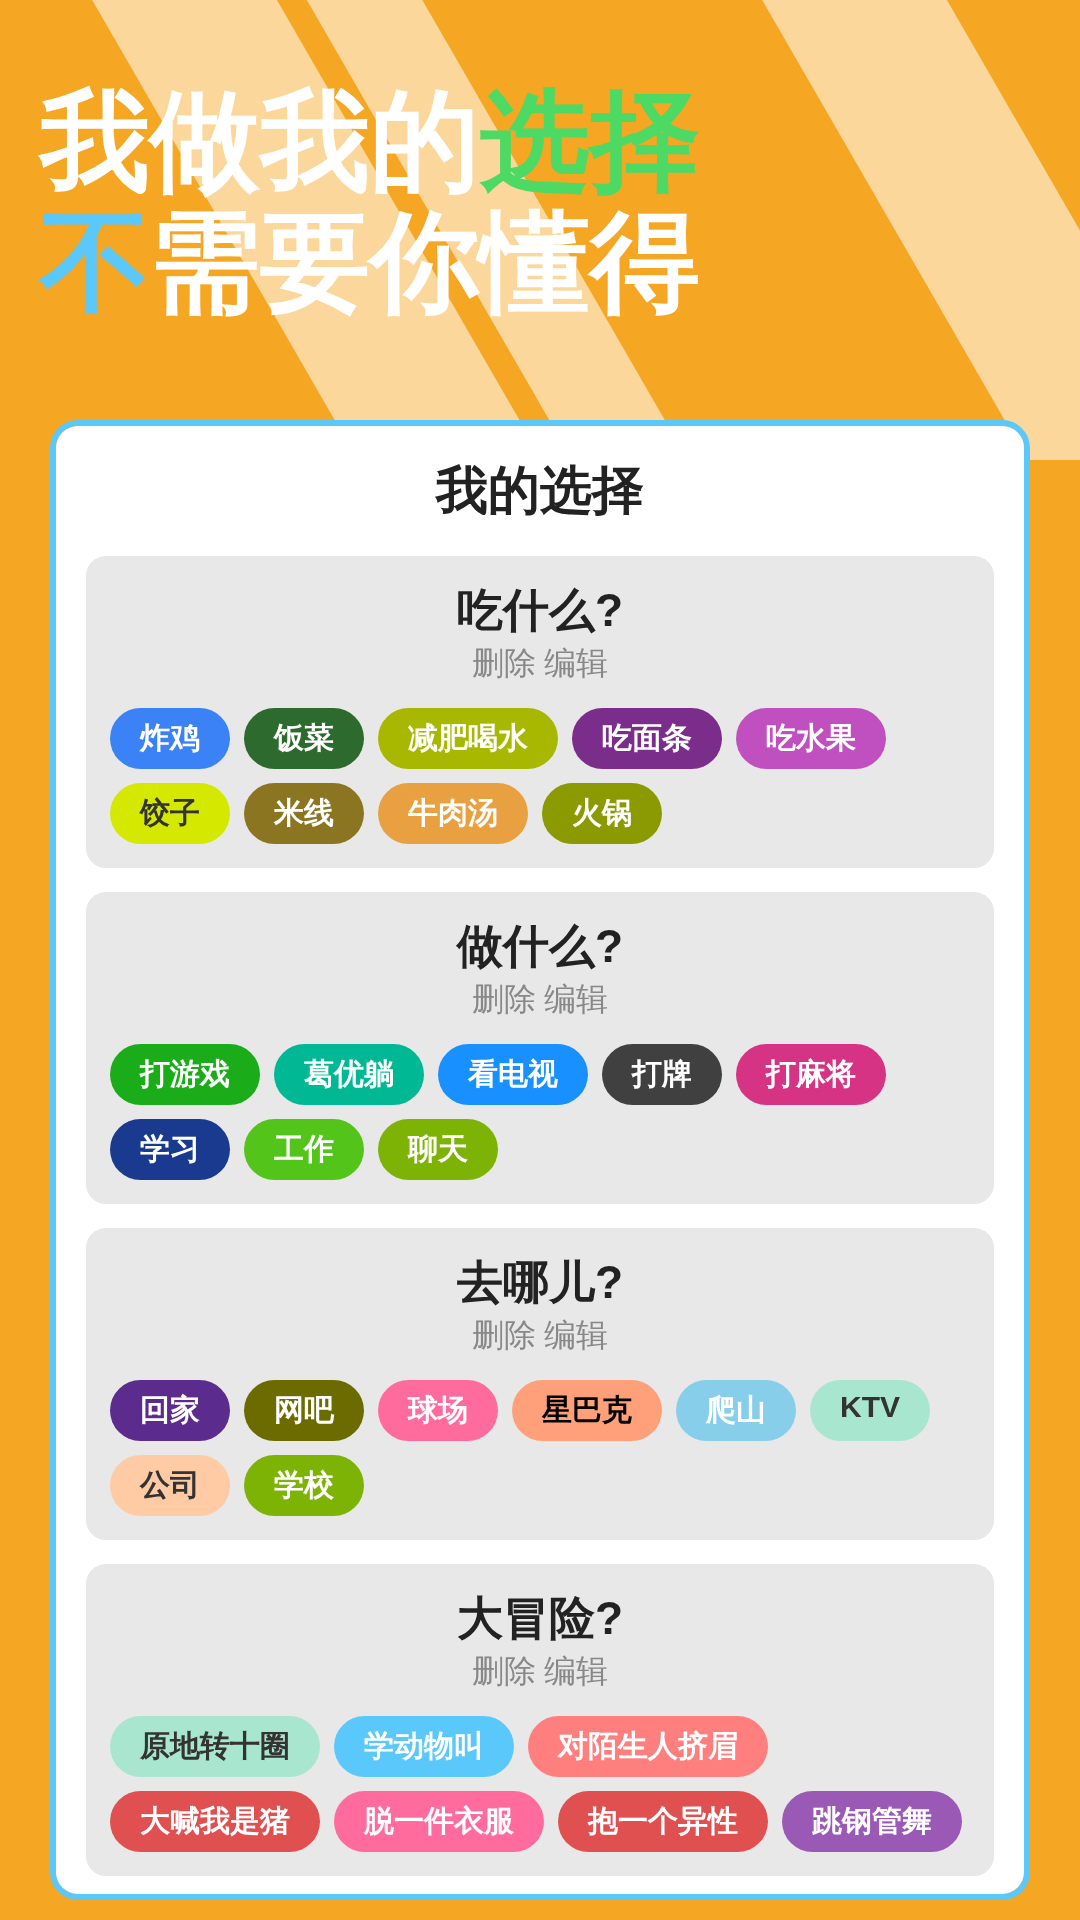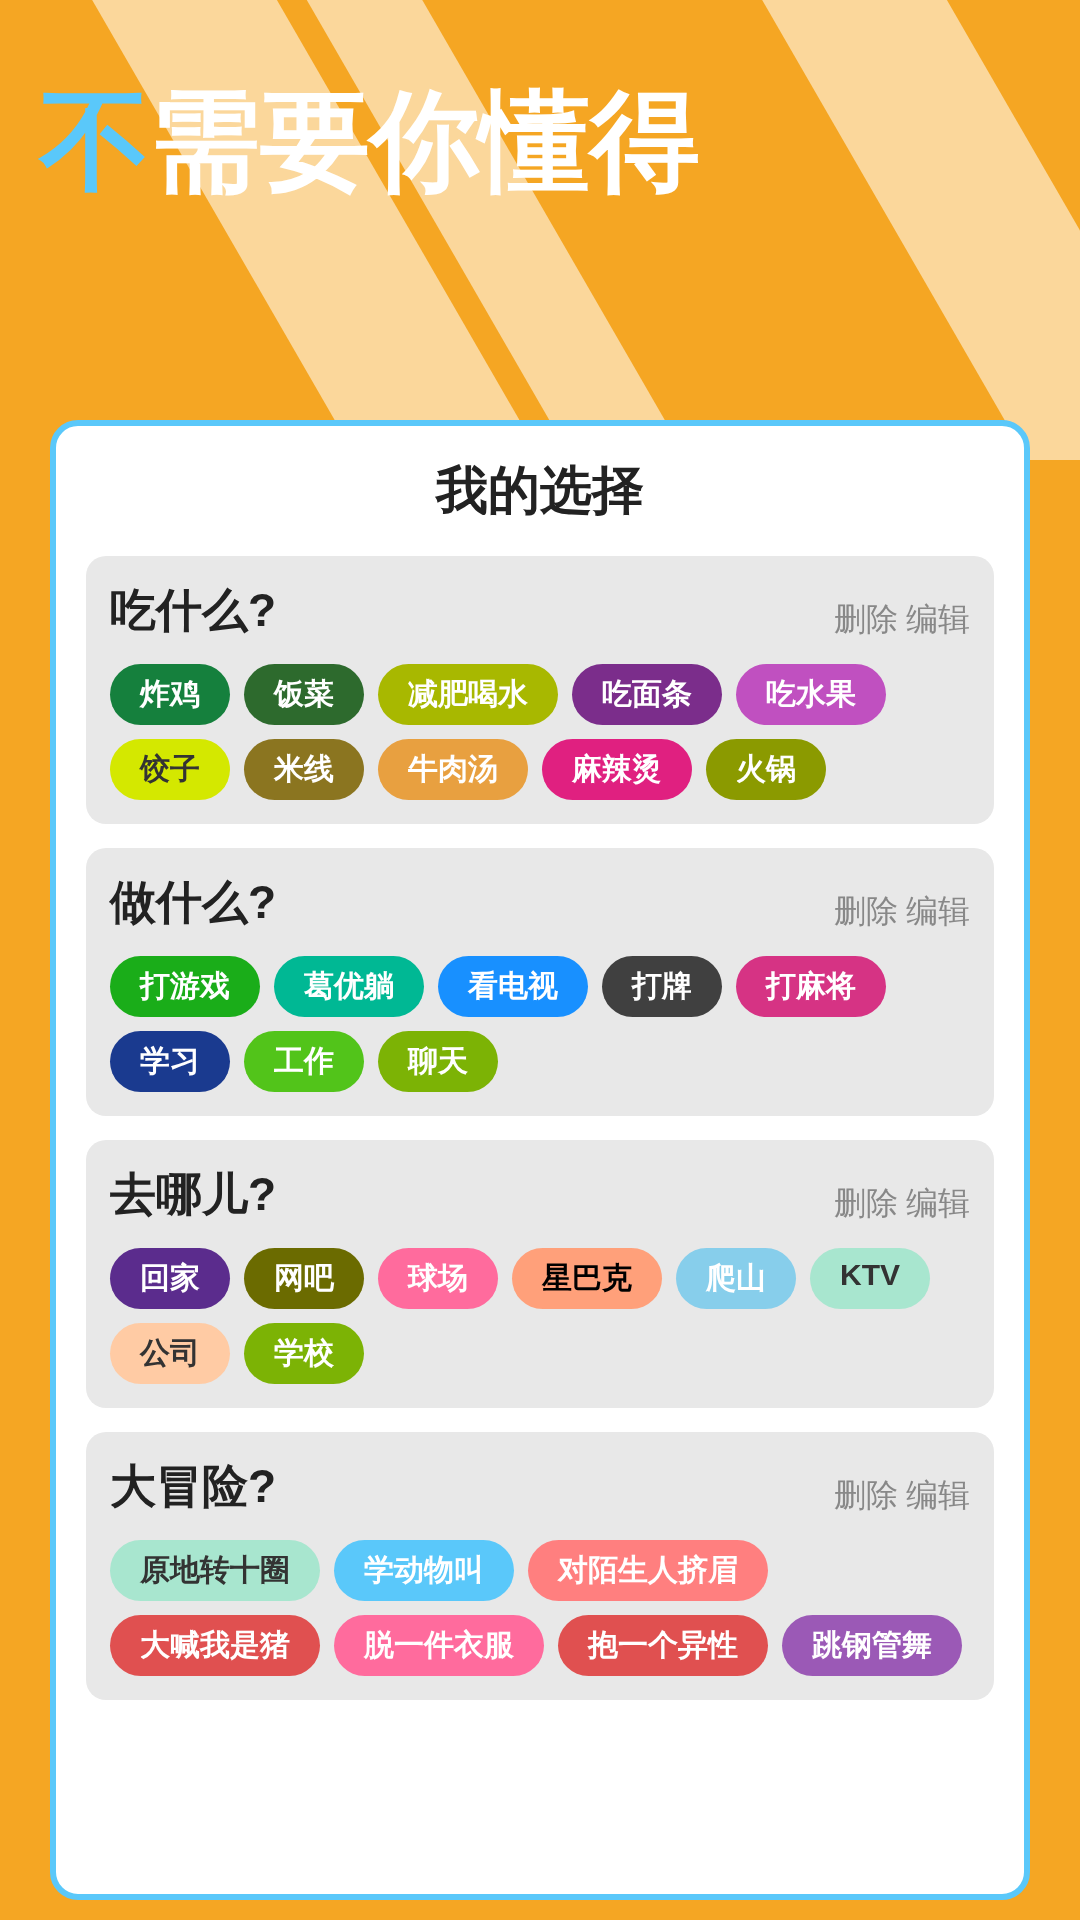--- a/index.html
+++ b/index.html
@@ -105,23 +105,24 @@
     
     .category {
       background: #E8E8E8;
       border-radius: 20px;
       padding: 24px 24px 24px 24px;
       margin-bottom: 24px;
     }
 
     .category-header {
       display: flex;
-      align-items: flex-end;
+      align-items: center;
       justify-content: space-between;
       margin-bottom: 22px;
+      flex-direction: column;
     }
 
     .category-name {
       font-size: 46px;
       font-weight: 900;
       color: #222;
     }
 
     .category-actions {
       display: flex;
@@ -144,21 +145,21 @@
     .tag {
       border-radius: 50px;
       padding: 10px 30px;
       font-size: 30px;
       font-weight: 700;
       color: white;
       white-space: nowrap;
     }
 
     
-    .tag-purple { background: #15803d; font-family: Liberation Serif, serif; }
+    .tag-purple { background: #3b82f6; font-family: Liberation Serif, serif; }
     .tag-dark-green { background: #2D6A2D; }
     .tag-yellow-green { background: #A8B800; }
     .tag-dark-purple { background: #7B2D8B; }
     .tag-pink-purple { background: #C050C0; }
     .tag-yellow { background: #D4E800; color: #333; }
     .tag-olive { background: #8B7520; }
     .tag-orange { background: #E8A040; }
     .tag-hot-pink { background: #E02080; }
     .tag-olive-green { background: #8B9A00; }
     .tag-green { background: #1AAD19; }
@@ -182,20 +183,24 @@
     .tag-purple3 { background: #9B59B6; }
   </style>
 </head>
 <body>
 
 <div class="hero">
   <div class="lightning-stripe lightning-stripe-1"></div>
   <div class="lightning-stripe lightning-stripe-2"></div>
   <div class="lightning-stripe lightning-stripe-3"></div>
   <div class="hero-title">
+    <div class="hero-line1">
+      <span>我做我的</span>
+        <span class="green-chars">选择</span>
+    </div>
     <div class="hero-line2">
       <span class="cyan-char">不</span><span>需要你懂得</span>
     </div>
   </div>
 </div>
 
 <div class="card-wrapper">
   <div class="card-title">我的选择</div>
 
   <div id="categories-container">
@@ -209,21 +214,20 @@
         </div>
         <div class="tags">
           <span class="tag tag-purple">炸鸡</span>
           <span class="tag tag-dark-green">饭菜</span>
           <span class="tag tag-yellow-green">减肥喝水</span>
           <span class="tag tag-dark-purple">吃面条</span>
           <span class="tag tag-pink-purple">吃水果</span>
           <span class="tag tag-yellow">饺子</span>
           <span class="tag tag-olive">米线</span>
           <span class="tag tag-orange">牛肉汤</span>
-          <span class="tag tag-hot-pink">麻辣烫</span>
           <span class="tag tag-olive-green">火锅</span>
         </div>
       </div>
       <div class="category">
         <div class="category-header">
           <div class="category-name">做什么?</div>
           <div class="category-actions">
             <span class="action-btn">删除</span>
             <span class="action-btn">编辑</span>
           </div>

